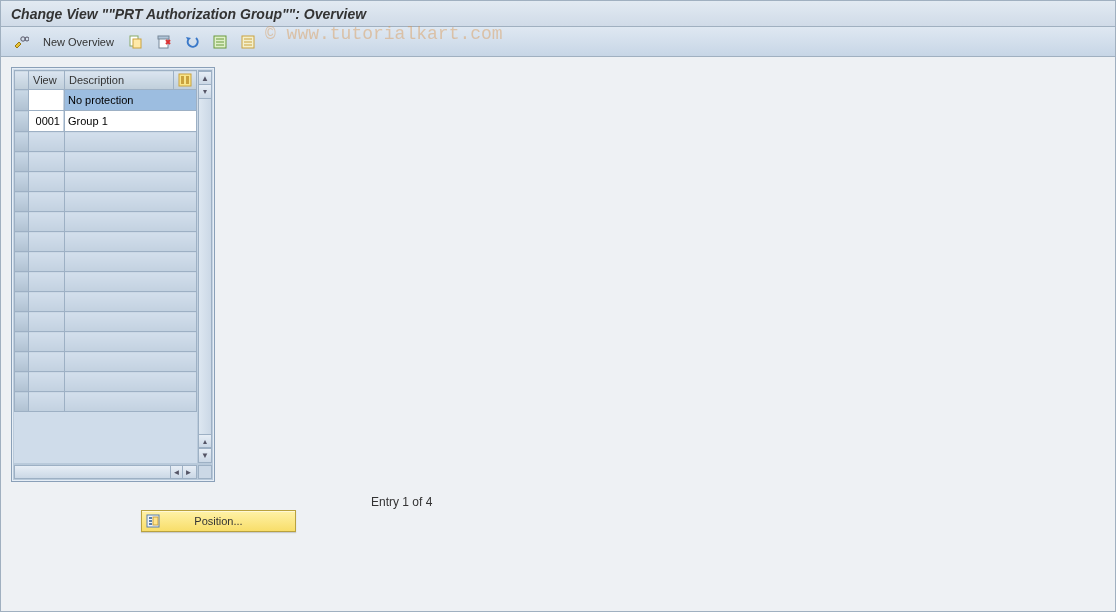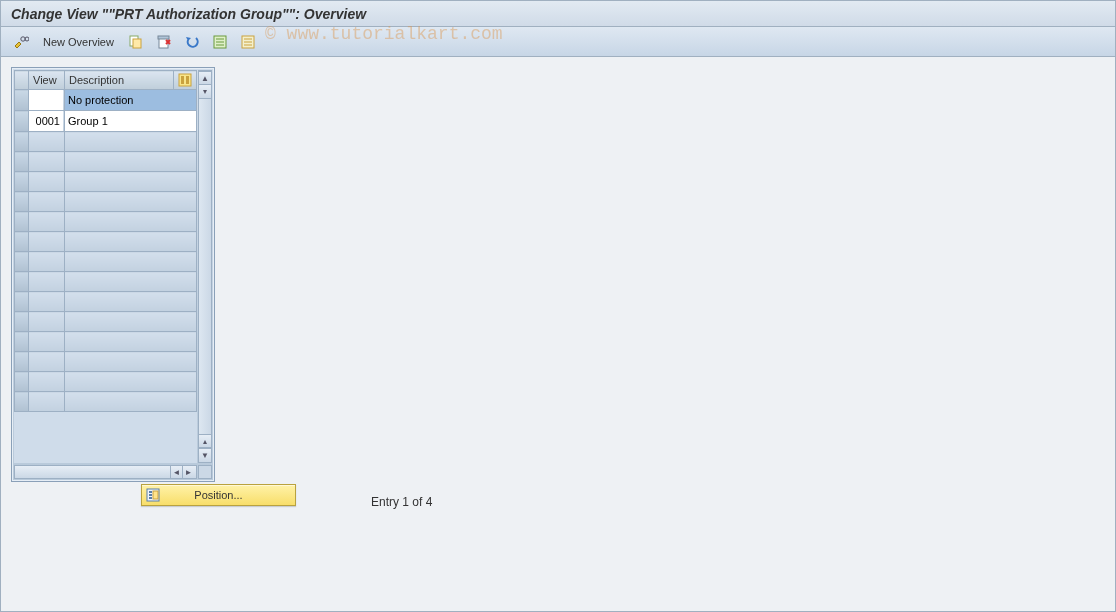--- a/index.html
+++ b/index.html
@@ -154,21 +154,21 @@
       width:12px; height:12px; display:flex;align-items:center;justify-content:center;
       font-size:8px;color:#556;
       border-left:1px solid #9db0c4;
     }
     .corner {
       position:absolute; right:2px; bottom:2px; width:14px;height:14px;
       background:#cbd8e6;border:1px solid #9db0c4;
     }
     .position-btn {
       position:absolute;
-      left: 140px; top: 427px;
+      left: 140px; top: 453px;
       width: 155px; height:22px;
       background: linear-gradient(#fff2a8,#f8de6a);
       border:1px solid #b9a23e;
       cursor:pointer;
       display:flex; align-items:center; justify-content:center;
       font-size:11px; color:#333;
       gap:6px;
       box-shadow: inset 0 1px 0 #fff8d6, 0 1px 1px rgba(0,0,0,.15);
     }
     .position-btn .picon { position:absolute; left:4px; top:2px; }

